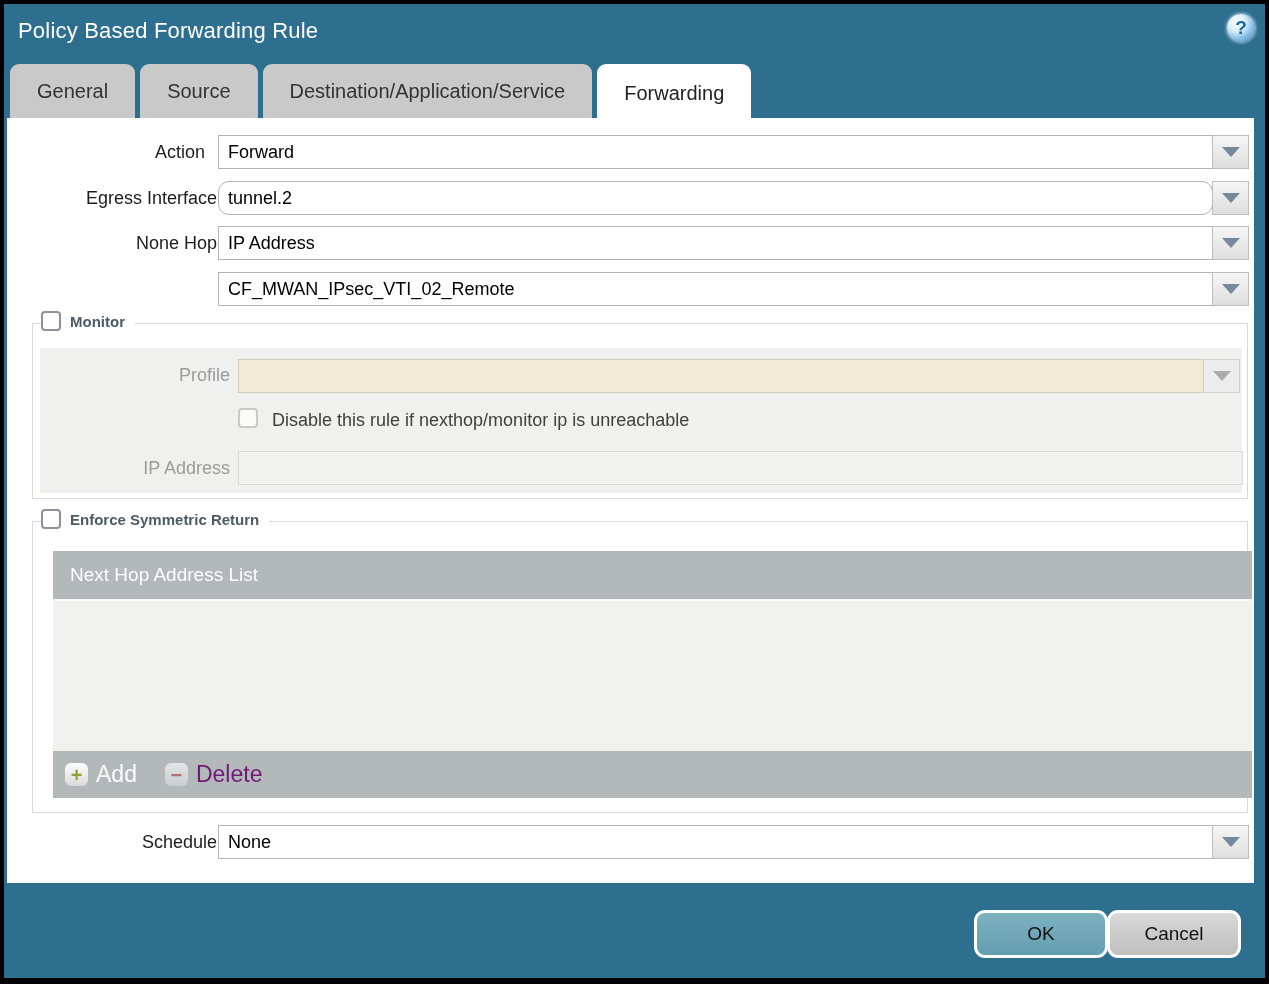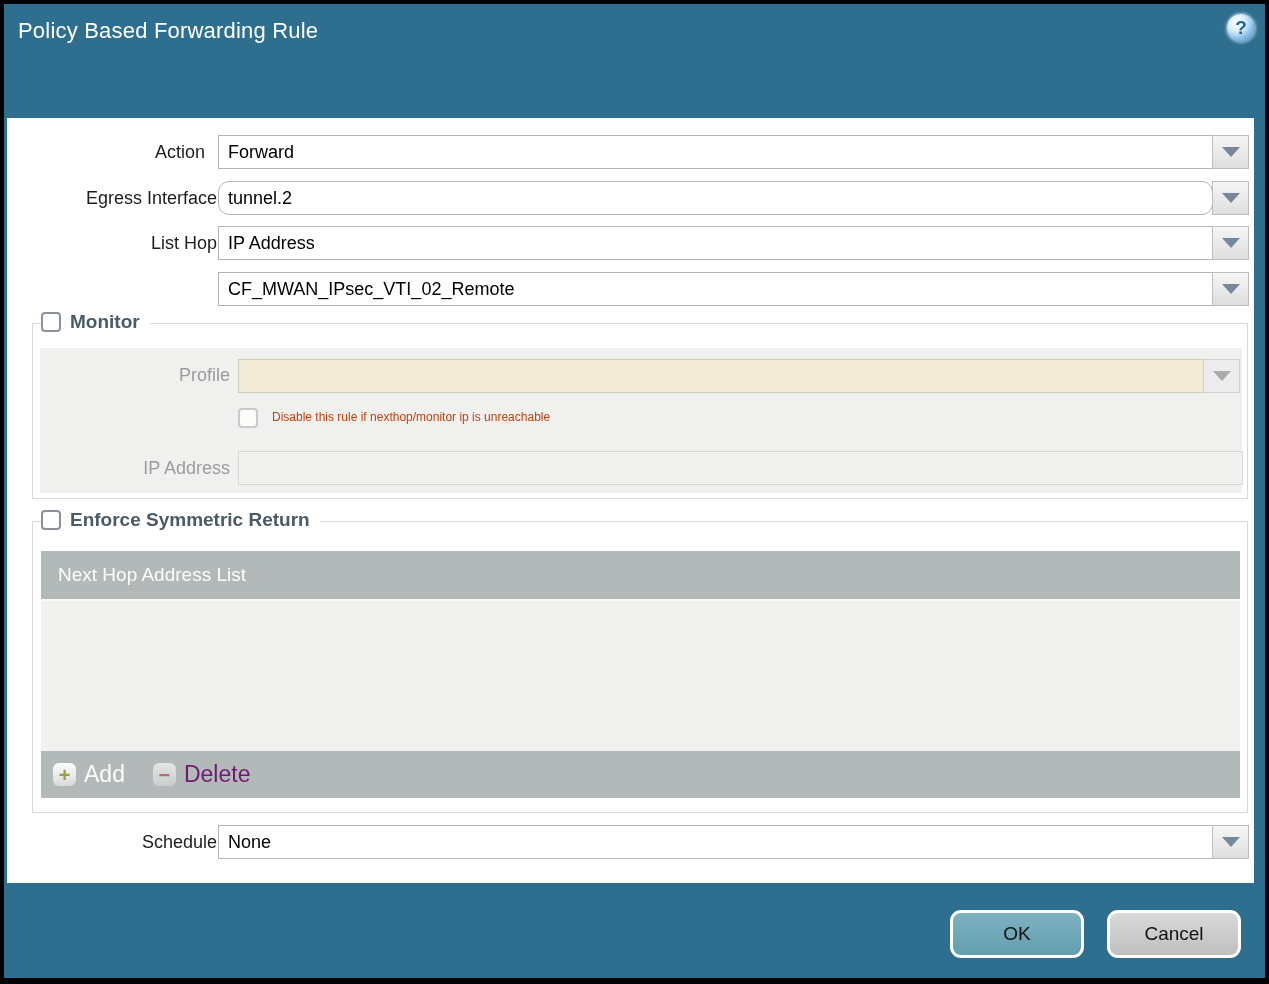--- a/index.html
+++ b/index.html
@@ -90,40 +90,40 @@
     border: 1px solid #d9d9d9;
     background: #fff;
   }
   .legend {
     position: absolute; top: -13px; left: 8px;
     background: #fff; padding-right: 10px;
     display: flex; align-items: center; gap: 9px;
   }
   .legend .cb { flex: none; }
   .legend-text {
-    font-size: 19px; font-weight: bold; color: #4a5b68;
+    font-size: 15px; font-weight: bold; color: #4a5b68;
   }
   .cb {
     width: 20px; height: 20px;
     border: 2px solid #8c929c; border-radius: 4px;
     background: #fff; cursor: pointer;
   }
   .cb.disabled { border-color: #c9c9c9; background: #fbfbfa; cursor: default; }
   .graypanel {
     position: absolute; background: #f0f0ee;
   }
   .dis-label { color: #9b9b9b; }
   .field.dis-beige {
     background: #f0ead6; border-color: #cfcabb; cursor: default;
   }
   .field.dis-gray {
     background: #f1f1ef; border-color: #d7d7d5; cursor: default;
   }
   .dis-cb-label {
-    position: absolute; font-size: 12px; color: #c2410c;
+    position: absolute; font-size: 18px; color: #404040;
   }
   
   .table {
     position: absolute; background: #f1f2ef;
   }
   .thead {
     position: absolute; left:0; top:0; right:0; height:48px;
     background: #b3b8b8;
     display: flex; align-items: center; padding-left: 17px;
     color: #fdfdfd; font-size: 19px;
@@ -151,48 +151,54 @@
   .badge.minus { color: #b06e6e; background: linear-gradient(#e4e6e6, #c9cdcd); }
   .tbtn-label { font-size: 23px; color: #fcfcfc; }
   .tbtn.disabled .tbtn-label { color: #701a75; }
   
   .btn {
     position: absolute; top: 906px; width: 134px; height: 48px;
     border: 3px solid #fff; border-radius: 11px;
     display: flex; align-items: center; justify-content: center;
     font-size: 19px; color: #111; cursor: pointer;
   }
-  .btn-ok { left: 946px; background: linear-gradient(#7db2c0, #649eaf); }
+  .btn-ok { left: 970px; background: linear-gradient(#7db2c0, #649eaf); }
   .btn-cancel { left: 1103px; background: linear-gradient(#d9d9d9, #bfbfbf); }
 </style>
 </head>
 <body>
 
 <div id="window">
   <div id="frame">
 
     <div class="title">Policy Based Forwarding Rule</div>
     <div class="help">?</div>
 
+    <div class="tabs">
+      <div class="tab">General</div>
+      <div class="tab">Source</div>
+      <div class="tab">Destination/Application/Service</div>
+      <div class="tab active">Forwarding</div>
+    </div>
 
     <div class="content">
 
       <div class="row-label" style="left:8px; top:24px;">Action</div>
       <div class="field" style="left:211px; top:17px; width:995px;">Forward</div>
       <div class="trigger" style="left:1205px; top:17px;">
           <span class="arrow"></span>
         </div>
 
       <div class="row-label" style="left:20px; top:70px;">Egress Interface</div>
       <div class="field" style="left:211px; top:63px; width:995px;border-radius:11px;">tunnel.2</div>
       <div class="trigger" style="left:1205px; top:63px;">
           <span class="arrow"></span>
         </div>
 
-      <div class="row-label" style="left:20px; top:115px;">List Hop</div>
+      <div class="row-label" style="left:20px; top:115px;">None Hop</div>
       <div class="field" style="left:211px; top:108px; width:995px;">IP Address</div>
       <div class="trigger" style="left:1205px; top:108px;">
           <span class="arrow"></span>
         </div>
 
       <div class="field" style="left:211px; top:154px; width:995px;">CF_MWAN_IPsec_VTI_02_Remote</div>
       <div class="trigger" style="left:1205px; top:154px;">
           <span class="arrow"></span>
         </div>
 
@@ -214,21 +220,21 @@
           <div class="row-label dis-label" style="left:0px; top:110px;">IP Address</div>
           <div class="field dis-gray" style="left:198px; top:103px; width:1005px;"></div>
         </div>
       </div>
 
       <div class="fieldset" style="left:25px; top:403px; width:1216px; height:292px;">
         <div class="legend">
           <span class="cb"></span>
           <span class="legend-text">Enforce Symmetric Return</span>
         </div>
-        <div class="table" style="left:8px; top:29px; width:1199px; height:247px;border-radius:18px;">
+        <div class="table" style="left:20px; top:29px; width:1199px; height:247px;border-radius:18px;">
           <div class="thead">Next Hop Address List</div>
           <div class="tbody"></div>
           <div class="tfoot">
             <div class="tbtn">
               <span class="badge plus">+</span>
               <span class="tbtn-label">Add</span>
             </div>
             <div class="tbtn disabled">
               <span class="badge minus">−</span>
               <span class="tbtn-label">Delete</span>

